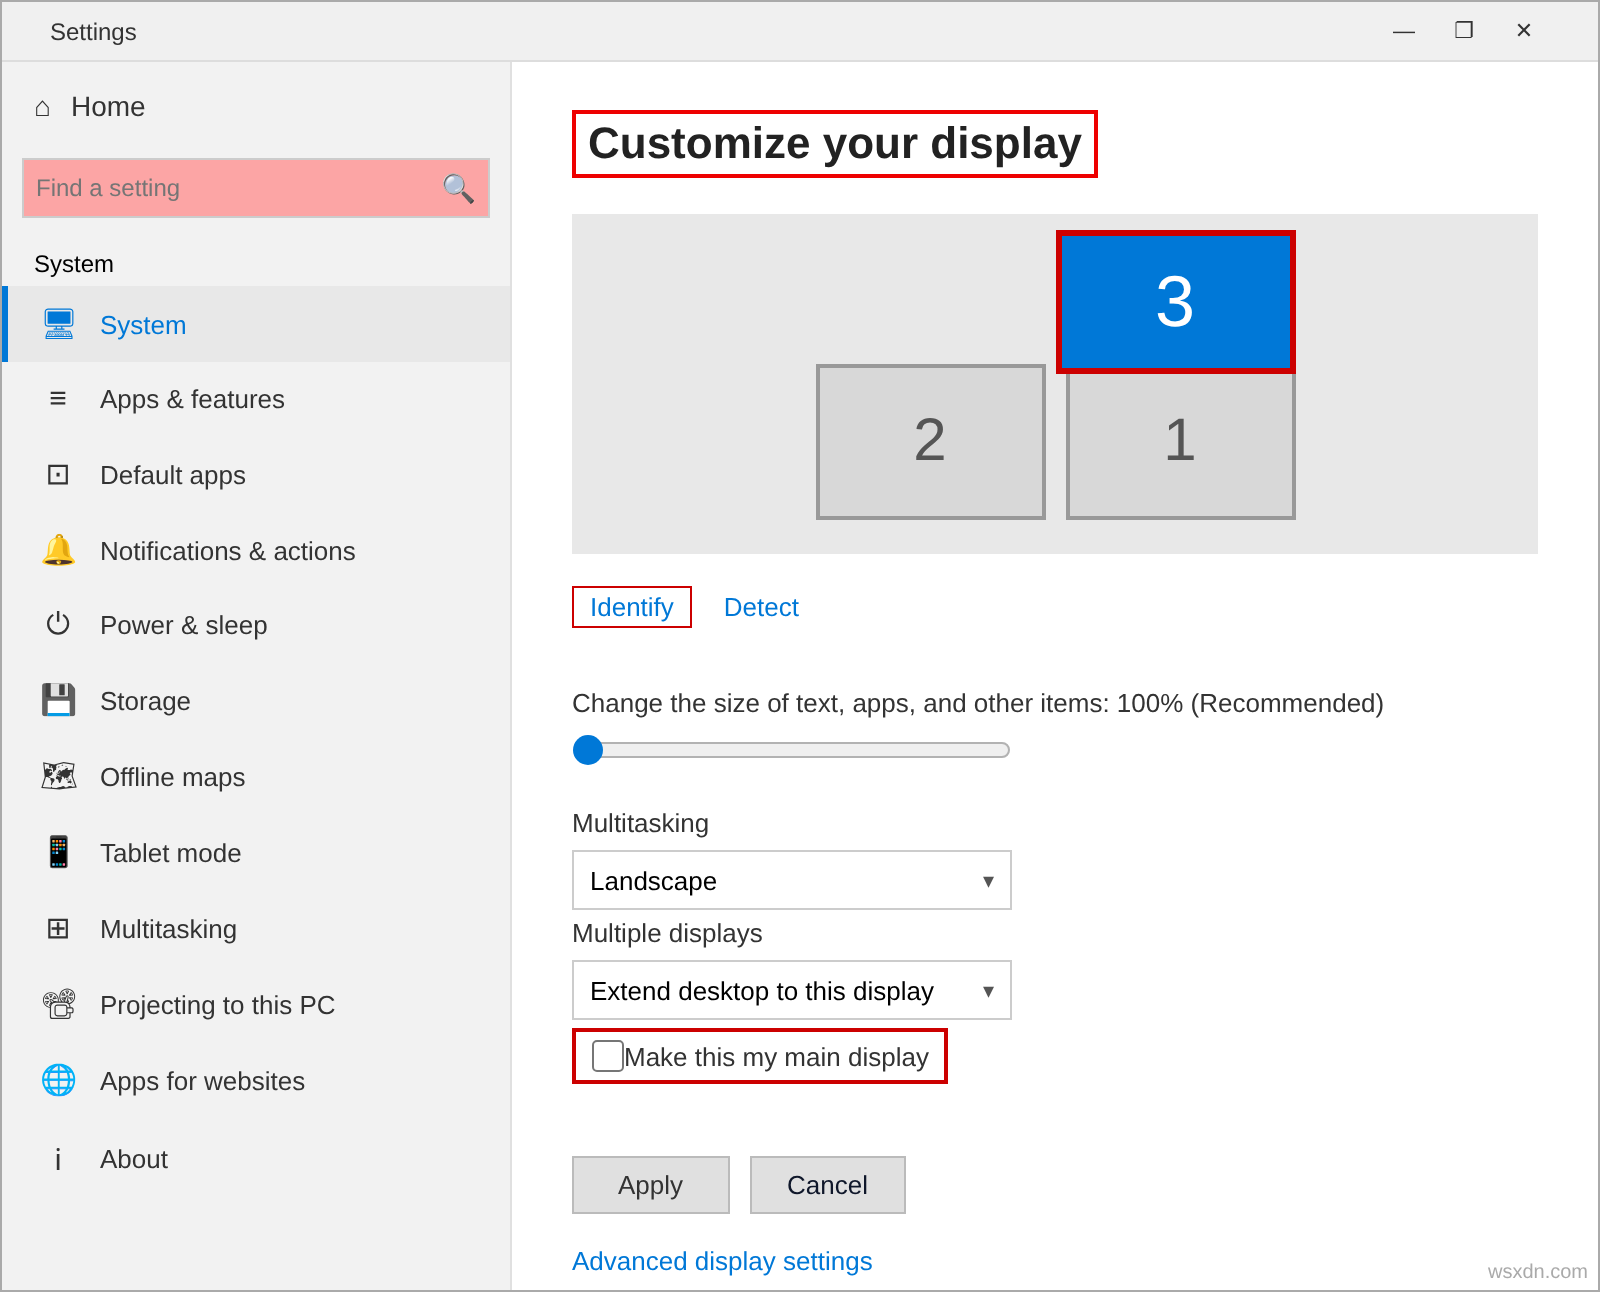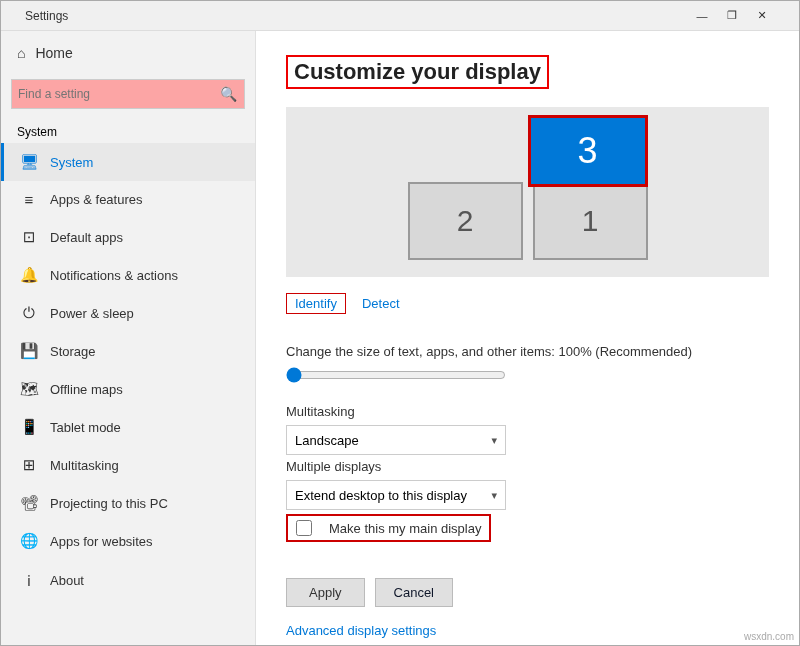--- a/index.html
+++ b/index.html
@@ -256,21 +256,21 @@
     
     .multiple-label {
       font-size: 13px;
       color: #333;
       margin-bottom: 6px;
     }
     
     .checkbox-row {
       display: flex;
       align-items: center;
-      gap: 17px;
+      gap: 0;
       margin-bottom: 18px;
       border: 2px solid #cc0000;
       display: inline-flex;
       padding: 4px 8px;
     }
     .checkbox-row input[type=checkbox] {
       width: 16px;
       height: 16px;
       cursor: pointer;
     }

